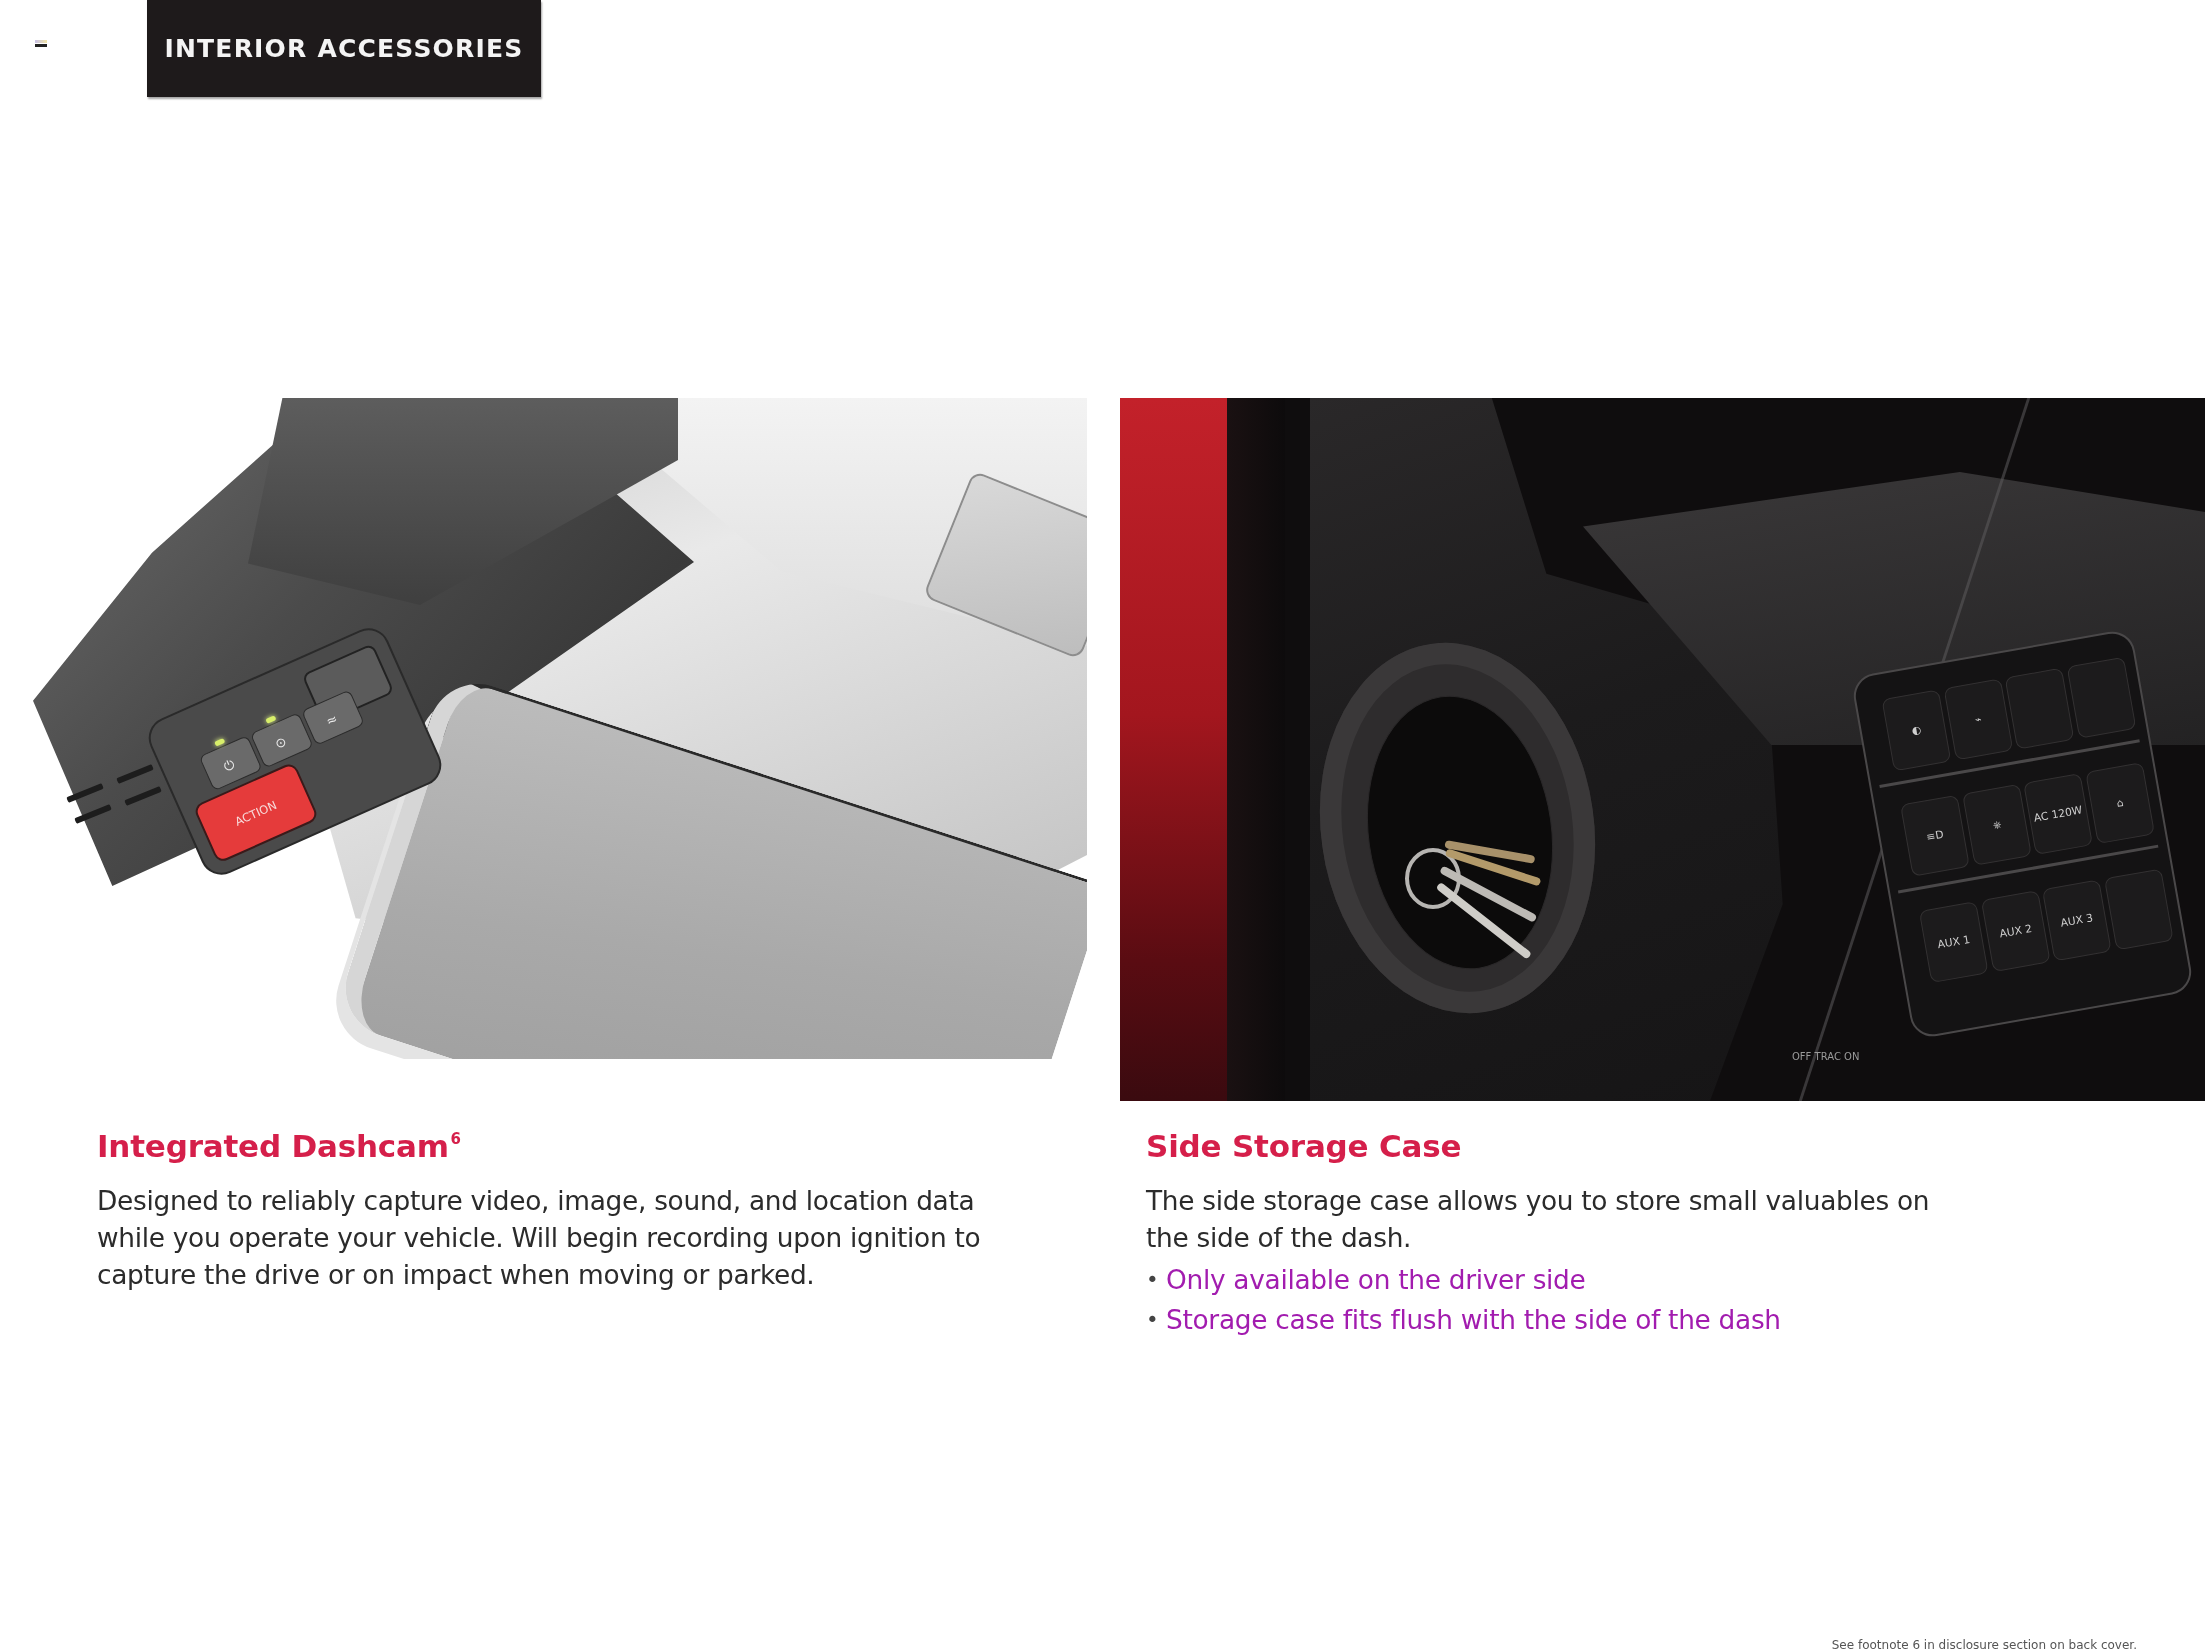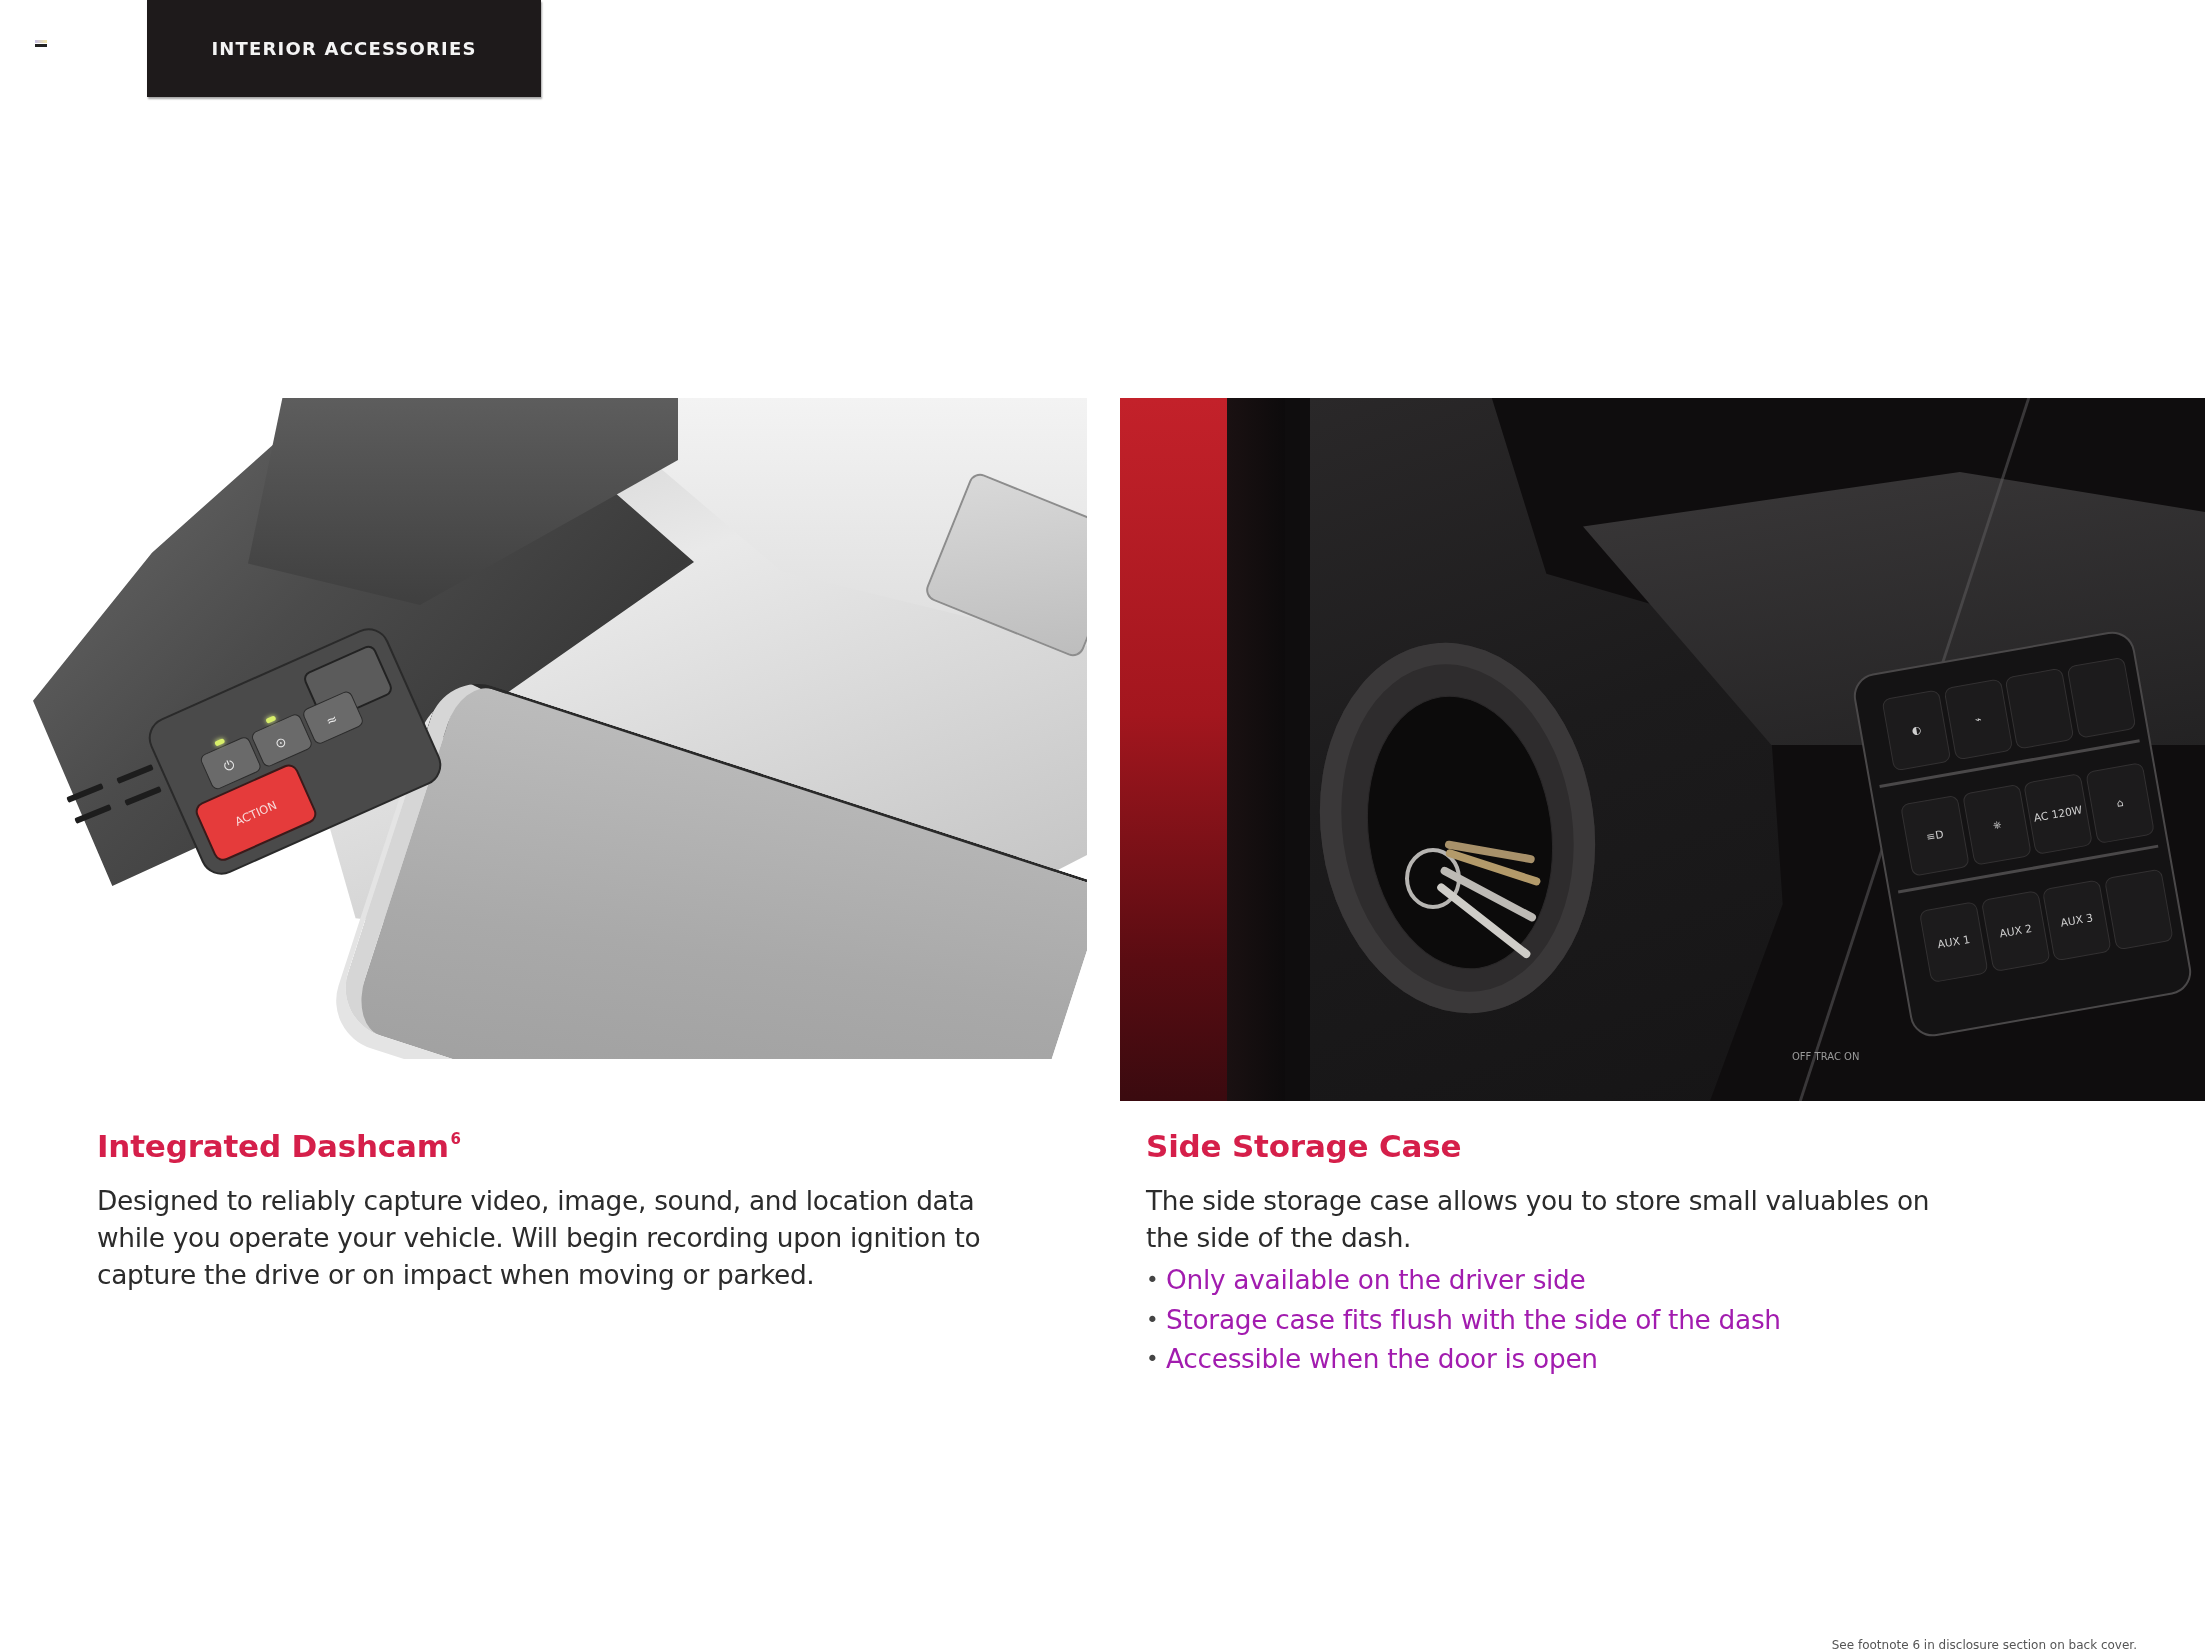--- a/index.html
+++ b/index.html
@@ -13,21 +13,21 @@
     .crop-mark .a { height: 3.3px; background: linear-gradient(90deg,#c9c2e8,#f3e6a8); }
     .crop-mark .b { height: 3.3px; margin-top: 0.8px; background: #222; }
 
     .section-tab {
       position: absolute; left: 147px; top: 0; width: 394px; height: 97px;
       background: #1e1a1b; box-shadow: 0.8px 1.7px 1.7px rgba(0,0,0,0.35);
       display: flex; align-items: center; justify-content: center;
     }
     .section-tab span {
       color: #f4f4f4; font-family: "DejaVu Sans", sans-serif; font-weight: bold;
-      font-size: 18px; letter-spacing: 1.2px;
+      font-size: 25px; letter-spacing: 1.2px;
     }
 
     
     .photo { position: absolute; overflow: hidden; }
     .photo-dashcam { left: 0; top: 398px; width: 1087px; height: 661px; background: #ffffff; }
     .headliner {
       position: absolute; left: 273px; top: 0; width: 826px; height: 578px;
       background: linear-gradient(160deg, #c8c8c8 0%, #e9e9e9 35%, #d8d8d8 60%, #bdbdbd 100%);
       clip-path: polygon(30% 0, 100% 0, 100% 78%, 70% 100%, 10% 90%, 0 40%);
     }
@@ -249,18 +249,17 @@
   <h2><span>Integrated Dashcam</span><sup>6</sup></h2>
   <p>Designed to reliably capture video, image, sound, and location data while you operate your vehicle. Will begin recording upon ignition to capture the drive or on impact when moving or parked.</p>
 </div>
 
 <div class="feature feature-storage">
   <h2>Side Storage Case</h2>
   <p>The side storage case allows you to store small valuables on the side of the dash.</p>
   <ul>
     <li>Only available on the driver side</li>
     <li>Storage case fits flush with the side of the dash</li>
-    <li>Accessible when the door is open</li>
   </ul>
 </div>
 
 <div class="footnote">See footnote 6 in disclosure section on back cover.</div>
 
 
 </body></html>

